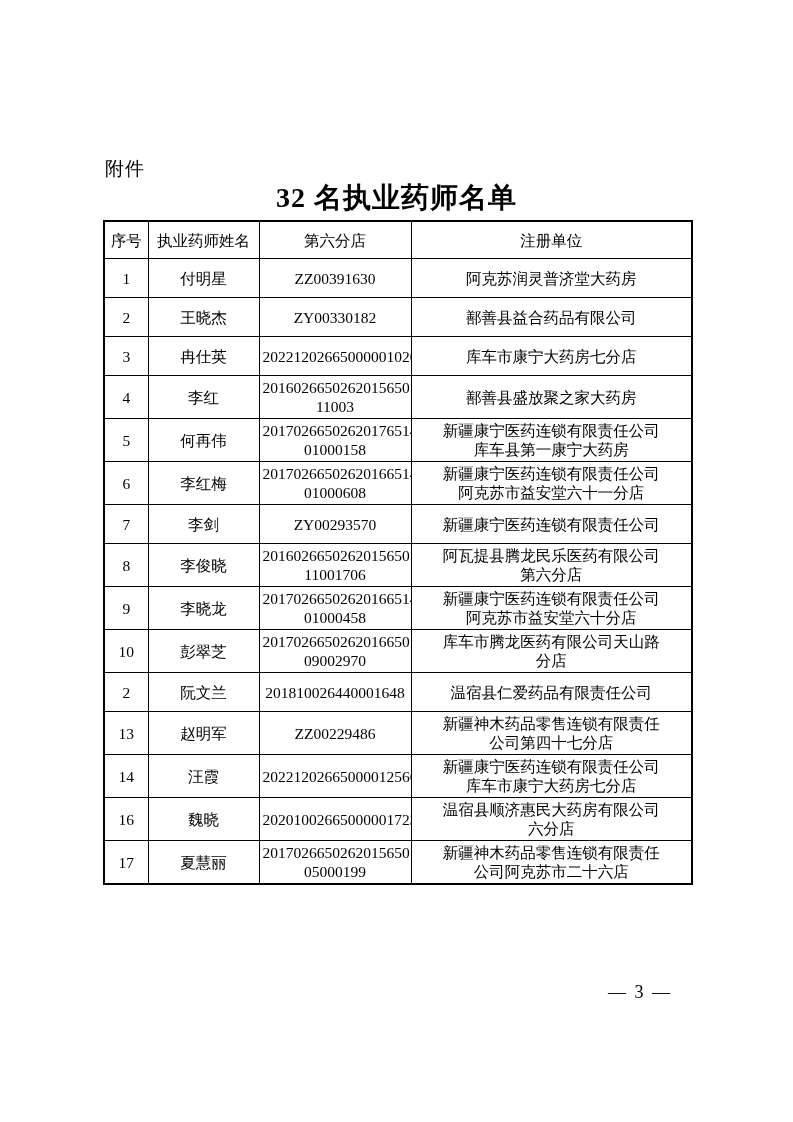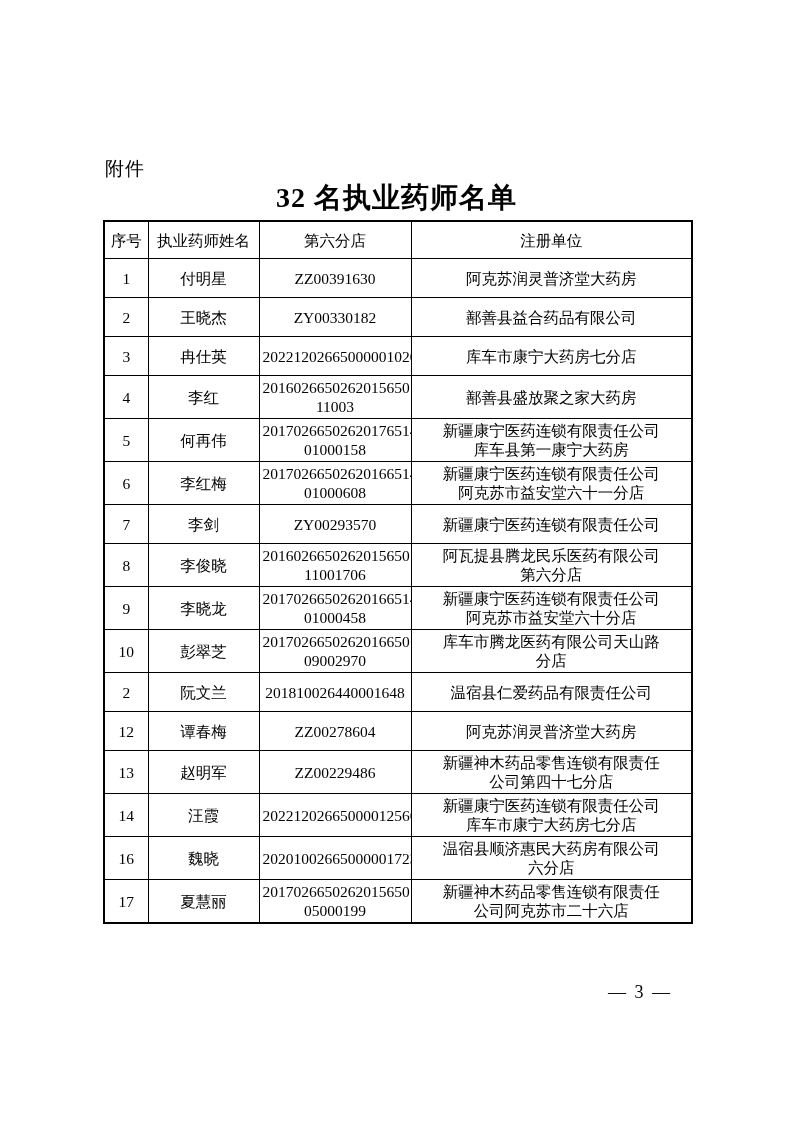--- a/index.html
+++ b/index.html
@@ -168,26 +168,20 @@
         <td>库车市腾龙医药有限公司天山路
 分店</td>
       </tr>
       <tr>
         <td>2</td>
         <td>阮文兰</td>
         <td>201810026440001648</td>
         <td>温宿县仁爱药品有限责任公司</td>
       </tr>
       <tr>
-        <td>12</td>
-        <td>谭春梅</td>
-        <td>ZZ00278604</td>
-        <td>阿克苏润灵普济堂大药房</td>
-      </tr>
-      <tr>
         <td>13</td>
         <td>赵明军</td>
         <td>ZZ00229486</td>
         <td>新疆神木药品零售连锁有限责任
 公司第四十七分店</td>
       </tr>
       <tr>
         <td>14</td>
         <td>汪霞</td>
         <td>20221202665000012566</td>

